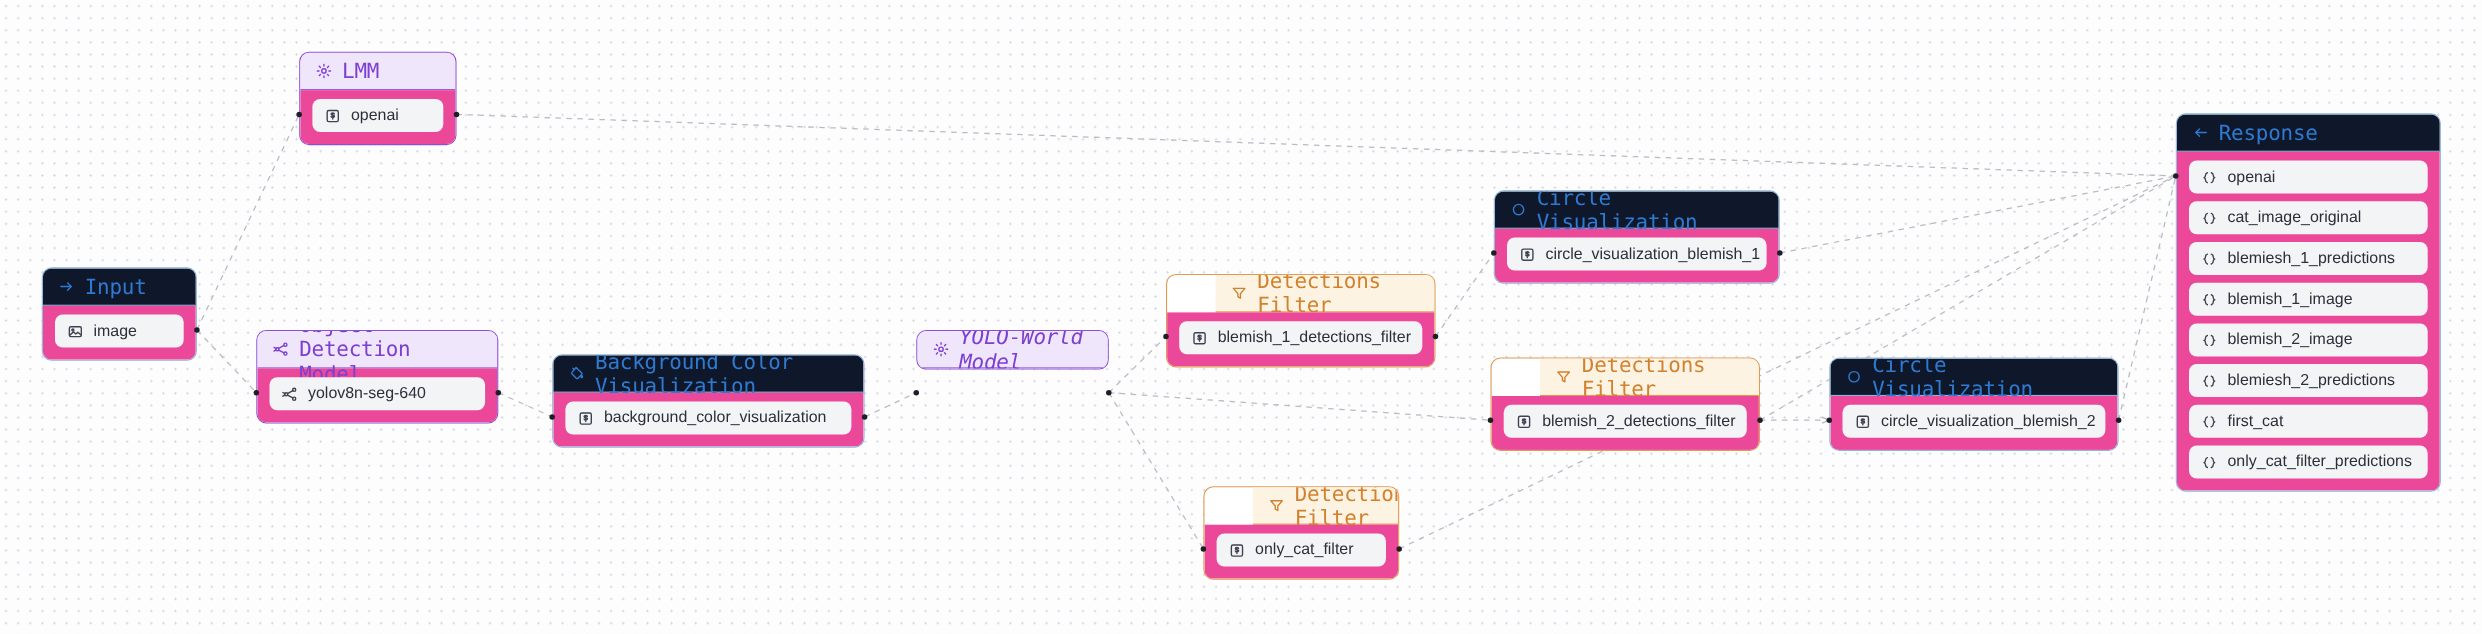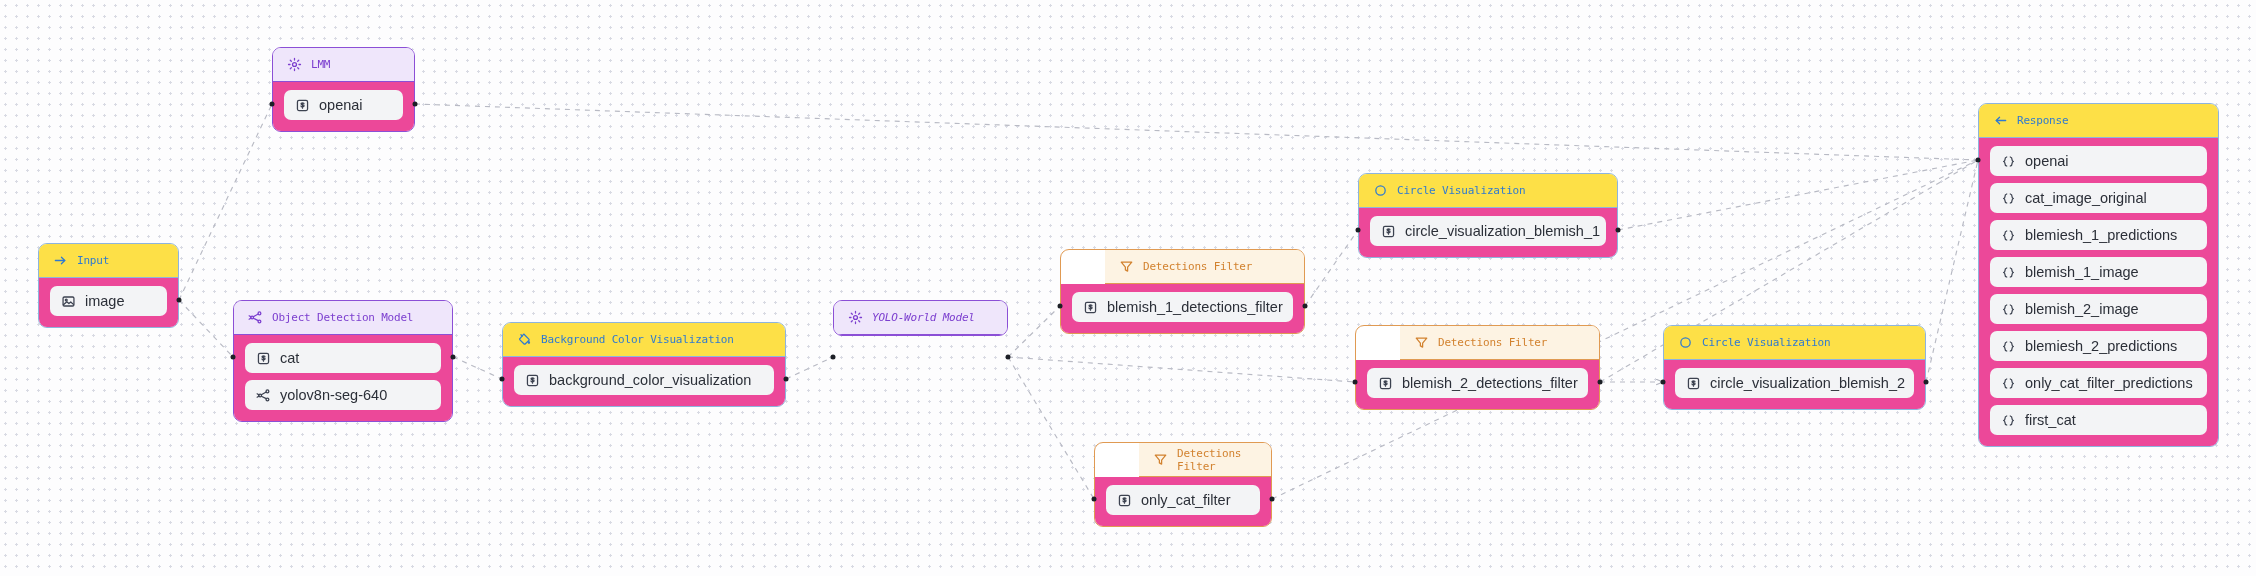--- a/index.html
+++ b/index.html
@@ -11,33 +11,33 @@
     background-size:11px 11px;
     background-position:0 0;
   }
   #canvas{position:relative;width:2256px;height:576px;}
   svg.edges{position:absolute;left:0;top:0;width:2256px;height:576px;pointer-events:none;}
 
   .node{position:absolute;border-radius:9px;box-sizing:border-box;
         border:1.4px solid #c9cbd4;background:#ffffff;overflow:hidden;}
   .node .hdr{display:flex;align-items:center;gap:9px;height:34px;padding:1px 14px;
         font-family:"DejaVu Sans Mono","Liberation Mono",monospace;
-        font-size:11px;letter-spacing:-0.2px;box-sizing:border-box;
+        font-size:19px;letter-spacing:-0.2px;box-sizing:border-box;
         border-bottom:1.4px solid transparent;}
   .node .body{padding:8px 11px 11px 11px;display:flex;flex-direction:column;gap:7px;background:#ec4899;}
   .row{display:flex;align-items:center;gap:9px;background:#f3f4f6;border-radius:7px;
        height:30px;padding:0 11px;box-sizing:border-box;
        font-size:14.5px;color:#2b2f38;white-space:nowrap;}
   .row .ico{flex:0 0 auto;display:flex;align-items:center;justify-content:center;
        width:15px;height:15px;color:#3c4250;}
   .hdr .ico{flex:0 0 auto;display:flex;align-items:center;justify-content:center;width:15px;height:15px;}
 
   
   .t-blue{border-color:#8db4de;}
-  .t-blue .hdr{background:#fde047;color:#2f7ad1;border-bottom-color:#8db4de;}
+  .t-blue .hdr{background:#0f172a;color:#2f7ad1;border-bottom-color:#8db4de;}
   .t-blue .hdr .ico{color:#2f7ad1;}
   
   .t-purple{border-color:#8b4fd6;}
   .t-purple .hdr{background:#efe6fb;color:#7c3fcf;border-bottom-color:#8b4fd6;}
   .t-purple .hdr .ico{color:#7c3fcf;}
   
   .t-orange{border-color:#e09a52;}
   .t-orange .hdr{background:#fdf3e3;color:#d2822f;border-bottom-color:#e09a52;margin-left:44px;}
   .t-orange .hdr .ico{color:#d2822f;}
 
@@ -127,29 +127,20 @@
               <circle cx="4.4" cy="8" r="1.5"></circle>
               <path d="M5.7 7.2 10.9 4.3M5.7 8.8l5.2 2.6M1.2 6.2l2 1.1M1.2 9.8l2-1.1"></path>
             </svg>
           </span>
           <span>Object Detection Model</span>
         </div>
         <div class="body">
           <div class="row">
             <span class="ico">
               <svg viewBox="0 0 16 16" width="15" height="15" fill="none" stroke="currentColor" stroke-width="1.35" stroke-linecap="round" stroke-linejoin="round">
-                <rect x="2.6" y="2.6" width="10.8" height="10.8" rx="1.6"></rect>
-                <path d="M8 5.1v5.8M9.6 6.1c0-.6-.7-1-1.6-1s-1.6.4-1.6 1 .6.9 1.6 1.1 1.7.4 1.7 1.1-.8 1.1-1.7 1.1-1.6-.4-1.6-1"></path>
-              </svg>
-            </span>
-            <span>cat</span>
-          </div>
-          <div class="row">
-            <span class="ico">
-              <svg viewBox="0 0 16 16" width="15" height="15" fill="none" stroke="currentColor" stroke-width="1.35" stroke-linecap="round" stroke-linejoin="round">
                 <circle cx="12.2" cy="3.6" r="1.5"></circle>
                 <circle cx="12.2" cy="12.2" r="1.5"></circle>
                 <circle cx="4.4" cy="8" r="1.5"></circle>
                 <path d="M5.7 7.2 10.9 4.3M5.7 8.8l5.2 2.6M1.2 6.2l2 1.1M1.2 9.8l2-1.1"></path>
               </svg>
             </span>
             <span>yolov8n-seg-640</span>
           </div>
         </div>
       </div>
@@ -357,30 +348,30 @@
             </span>
             <span>blemiesh_2_predictions</span>
           </div>
           <div class="row">
             <span class="ico">
               <svg viewBox="0 0 16 16" width="15" height="15" fill="none" stroke="currentColor" stroke-width="1.35" stroke-linecap="round" stroke-linejoin="round">
                 <path d="M6.1 3.2C4.4 3.6 4.2 4.6 4.2 6c0 1.1-.5 1.7-1.4 2 .9.3 1.4.9 1.4 2 0 1.4.2 2.4 1.9 2.8"></path>
                 <path d="M9.9 3.2c1.7.4 1.9 1.4 1.9 2.8 0 1.1.5 1.7 1.4 2-.9.3-1.4.9-1.4 2 0 1.4-.2 2.4-1.9 2.8"></path>
               </svg>
             </span>
+            <span>first_cat</span>
+          </div>
+          <div class="row">
+            <span class="ico">
+              <svg viewBox="0 0 16 16" width="15" height="15" fill="none" stroke="currentColor" stroke-width="1.35" stroke-linecap="round" stroke-linejoin="round">
+                <path d="M6.1 3.2C4.4 3.6 4.2 4.6 4.2 6c0 1.1-.5 1.7-1.4 2 .9.3 1.4.9 1.4 2 0 1.4.2 2.4 1.9 2.8"></path>
+                <path d="M9.9 3.2c1.7.4 1.9 1.4 1.9 2.8 0 1.1.5 1.7 1.4 2-.9.3-1.4.9-1.4 2 0 1.4-.2 2.4-1.9 2.8"></path>
+              </svg>
+            </span>
             <span>only_cat_filter_predictions</span>
-          </div>
-          <div class="row">
-            <span class="ico">
-              <svg viewBox="0 0 16 16" width="15" height="15" fill="none" stroke="currentColor" stroke-width="1.35" stroke-linecap="round" stroke-linejoin="round">
-                <path d="M6.1 3.2C4.4 3.6 4.2 4.6 4.2 6c0 1.1-.5 1.7-1.4 2 .9.3 1.4.9 1.4 2 0 1.4.2 2.4 1.9 2.8"></path>
-                <path d="M9.9 3.2c1.7.4 1.9 1.4 1.9 2.8 0 1.1.5 1.7 1.4 2-.9.3-1.4.9-1.4 2 0 1.4-.2 2.4-1.9 2.8"></path>
-              </svg>
-            </span>
-            <span>first_cat</span>
           </div>
         </div>
       </div>
     </div>
 <div class="port" style="left: 179px; top: 300px;"></div>
     <div class="port" style="left: 272px; top: 104px;"></div>
     <div class="port" style="left: 233px; top: 357px;"></div>
     <div class="port" style="left: 415px; top: 104px;"></div>
     <div class="port" style="left: 1978px; top: 160px;"></div>
     <div class="port" style="left: 453px; top: 357px;"></div>

